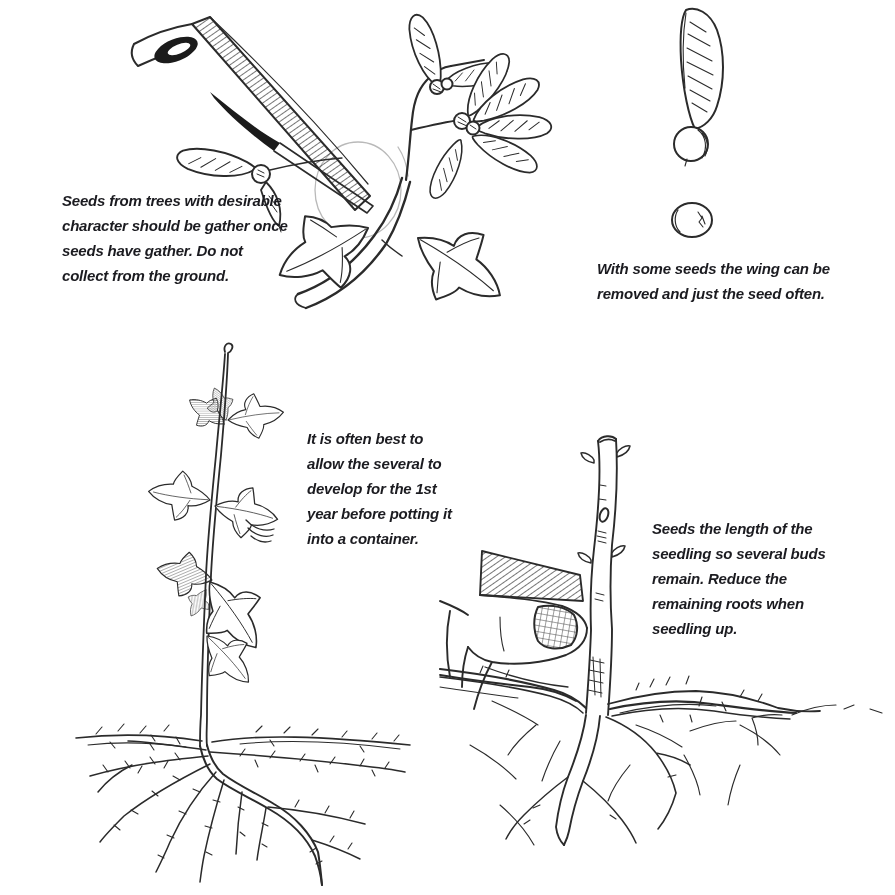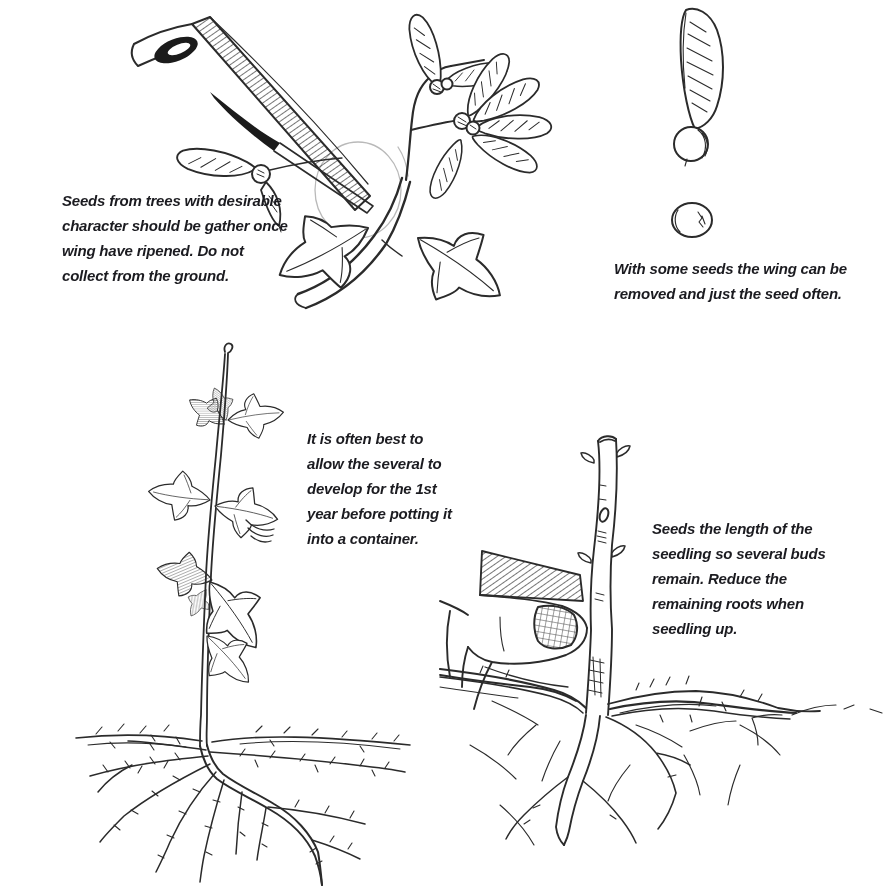--- a/index.html
+++ b/index.html
@@ -4,21 +4,21 @@
 <style>
   html,body{margin:0;padding:0;background:#fff;}
   .page{position:relative;width:895px;height:895px;background:#ffffff;overflow:hidden;
         font-family:"Liberation Sans",sans-serif;}
   .illo{position:absolute;margin:0;padding:0;}
   .cap{position:absolute;font-style:italic;font-weight:700;font-size:15px;line-height:25px;
        color:#1b1b20;letter-spacing:-0.2px;white-space:nowrap;}
   svg{display:block;overflow:visible;}
   svg path,svg ellipse,svg circle,svg line{stroke-linecap:round;stroke-linejoin:round;}
   #cap-collect{left:62px;top:188px;}
-  #cap-wing{left:614px;top:256px;font-style:italic;}
+  #cap-wing{left:597px;top:256px;font-style:italic;}
   #cap-seedling{left:307px;top:426px;}
   #cap-reduce{left:652px;top:516px;}
   #illo-collect{left:130px;top:0px;}
   #illo-wing{left:640px;top:0px;}
   #illo-seedling{left:60px;top:340px;}
   #illo-reduce{left:440px;top:425px;}
   .defs-holder{position:absolute;width:0;height:0;overflow:hidden;}
 </style>
 </head>
 <body>
@@ -217,21 +217,21 @@
           <path d="M52,276 C70,284 86,292 98,300 M96,300 C84,310 74,320 68,330 M30,320 C48,330 64,342 76,354 M120,316 C112,330 106,344 102,356 M196,300 C214,306 230,314 242,322 M250,306 C266,300 282,296 296,296 M300,300 C316,308 330,318 340,330 M352,290 C366,284 382,280 396,280 M244,330 C252,344 258,358 260,370 M190,340 C180,352 172,364 168,376 M60,380 C74,392 86,406 94,420 M300,340 C294,354 290,368 288,380"></path>
           <path d="M312,293 C316,303 318,312 318,320 M312,293 C322,290 332,289 342,290 M282,277 l4,9 M262,272 l-3,9 M404,284 l10,-4 M430,284 l12,4"></path>
         </g>
       </g>
     </svg>
   </figure>
 
   <div class="cap" id="cap-collect">
     <div>Seeds from trees with desirable</div>
     <div>character should be gather once</div>
-    <div>wing have ripened. Do not</div>
+    <div>seeds have gather. Do not</div>
     <div>collect from the ground.</div>
   </div>
 
   <div class="cap" id="cap-wing">
     <div>With some seeds the wing can be</div>
     <div>removed and just the seed often.</div>
   </div>
 
   <div class="cap" id="cap-seedling">
     <div>It is often best to</div>

